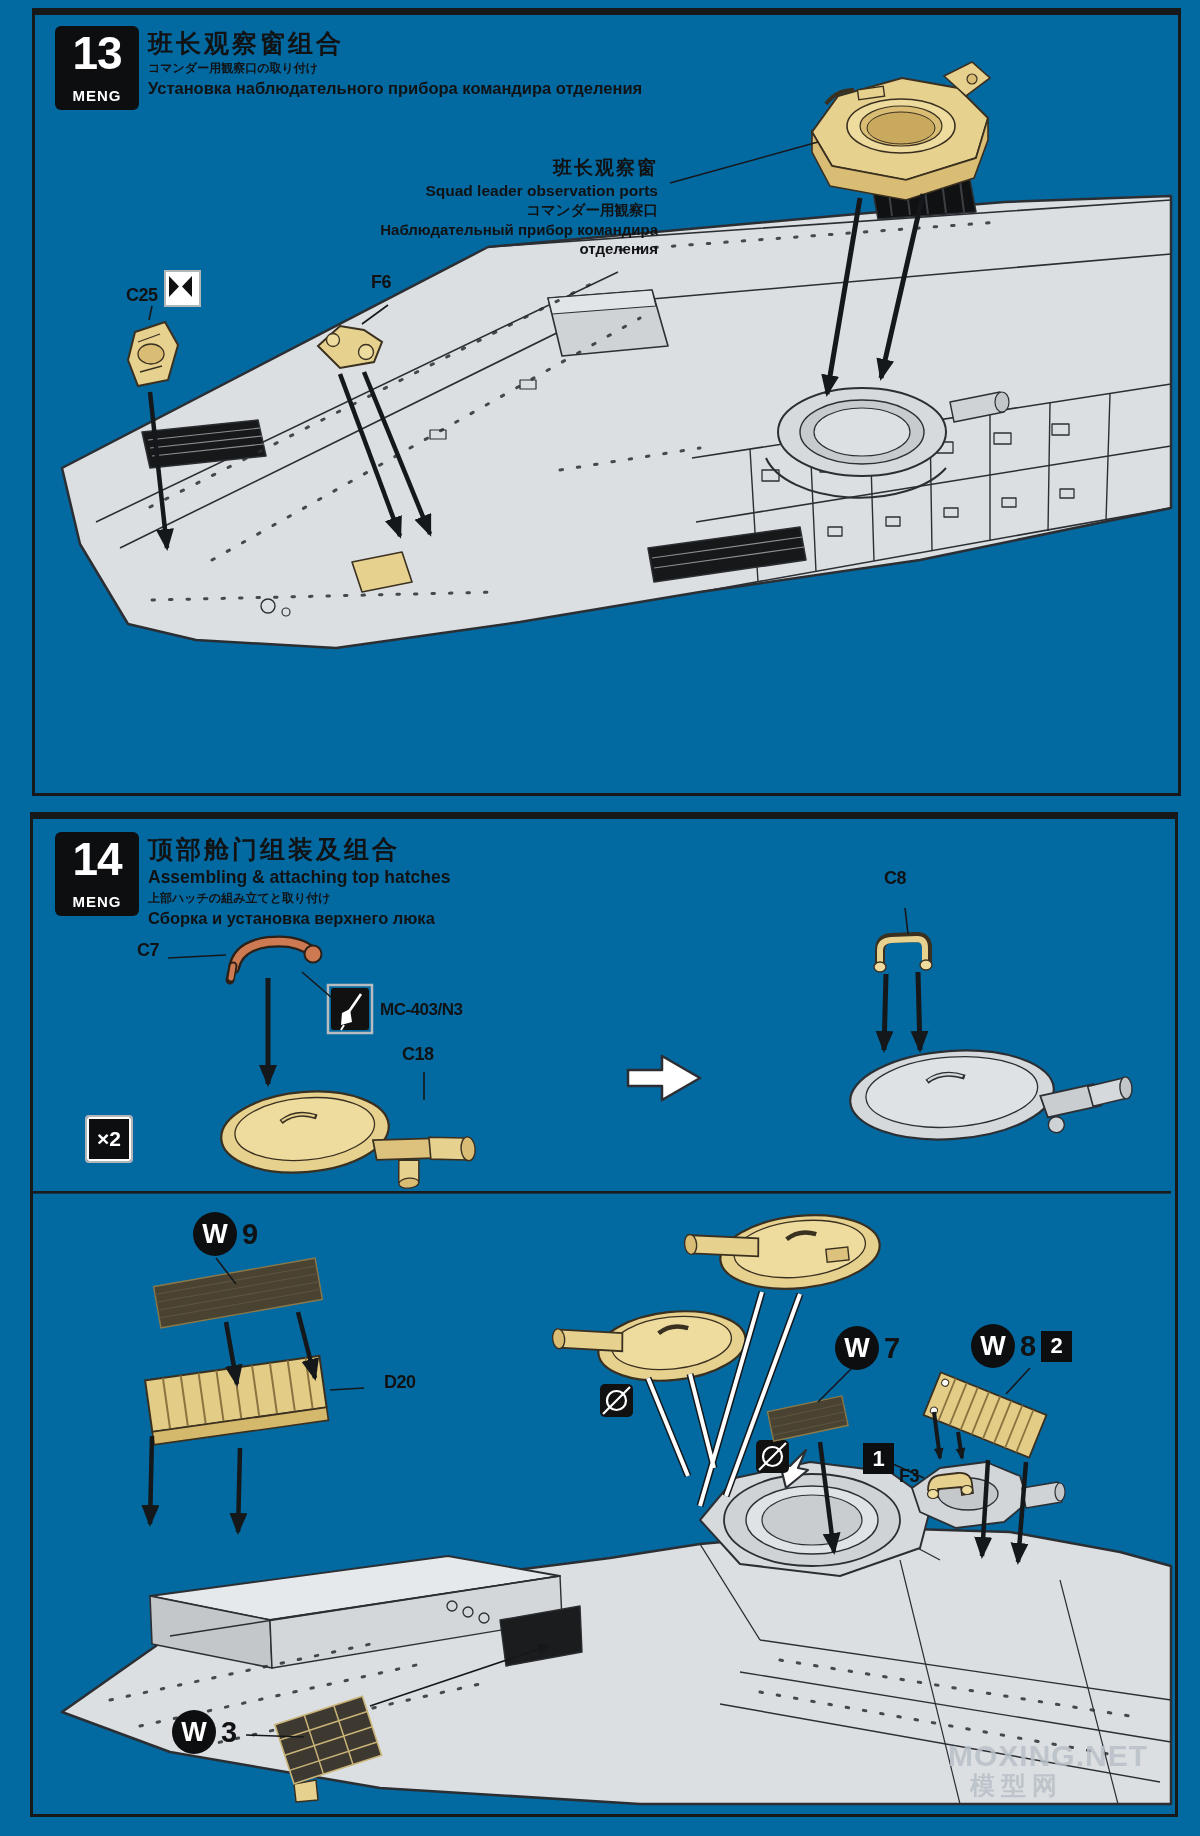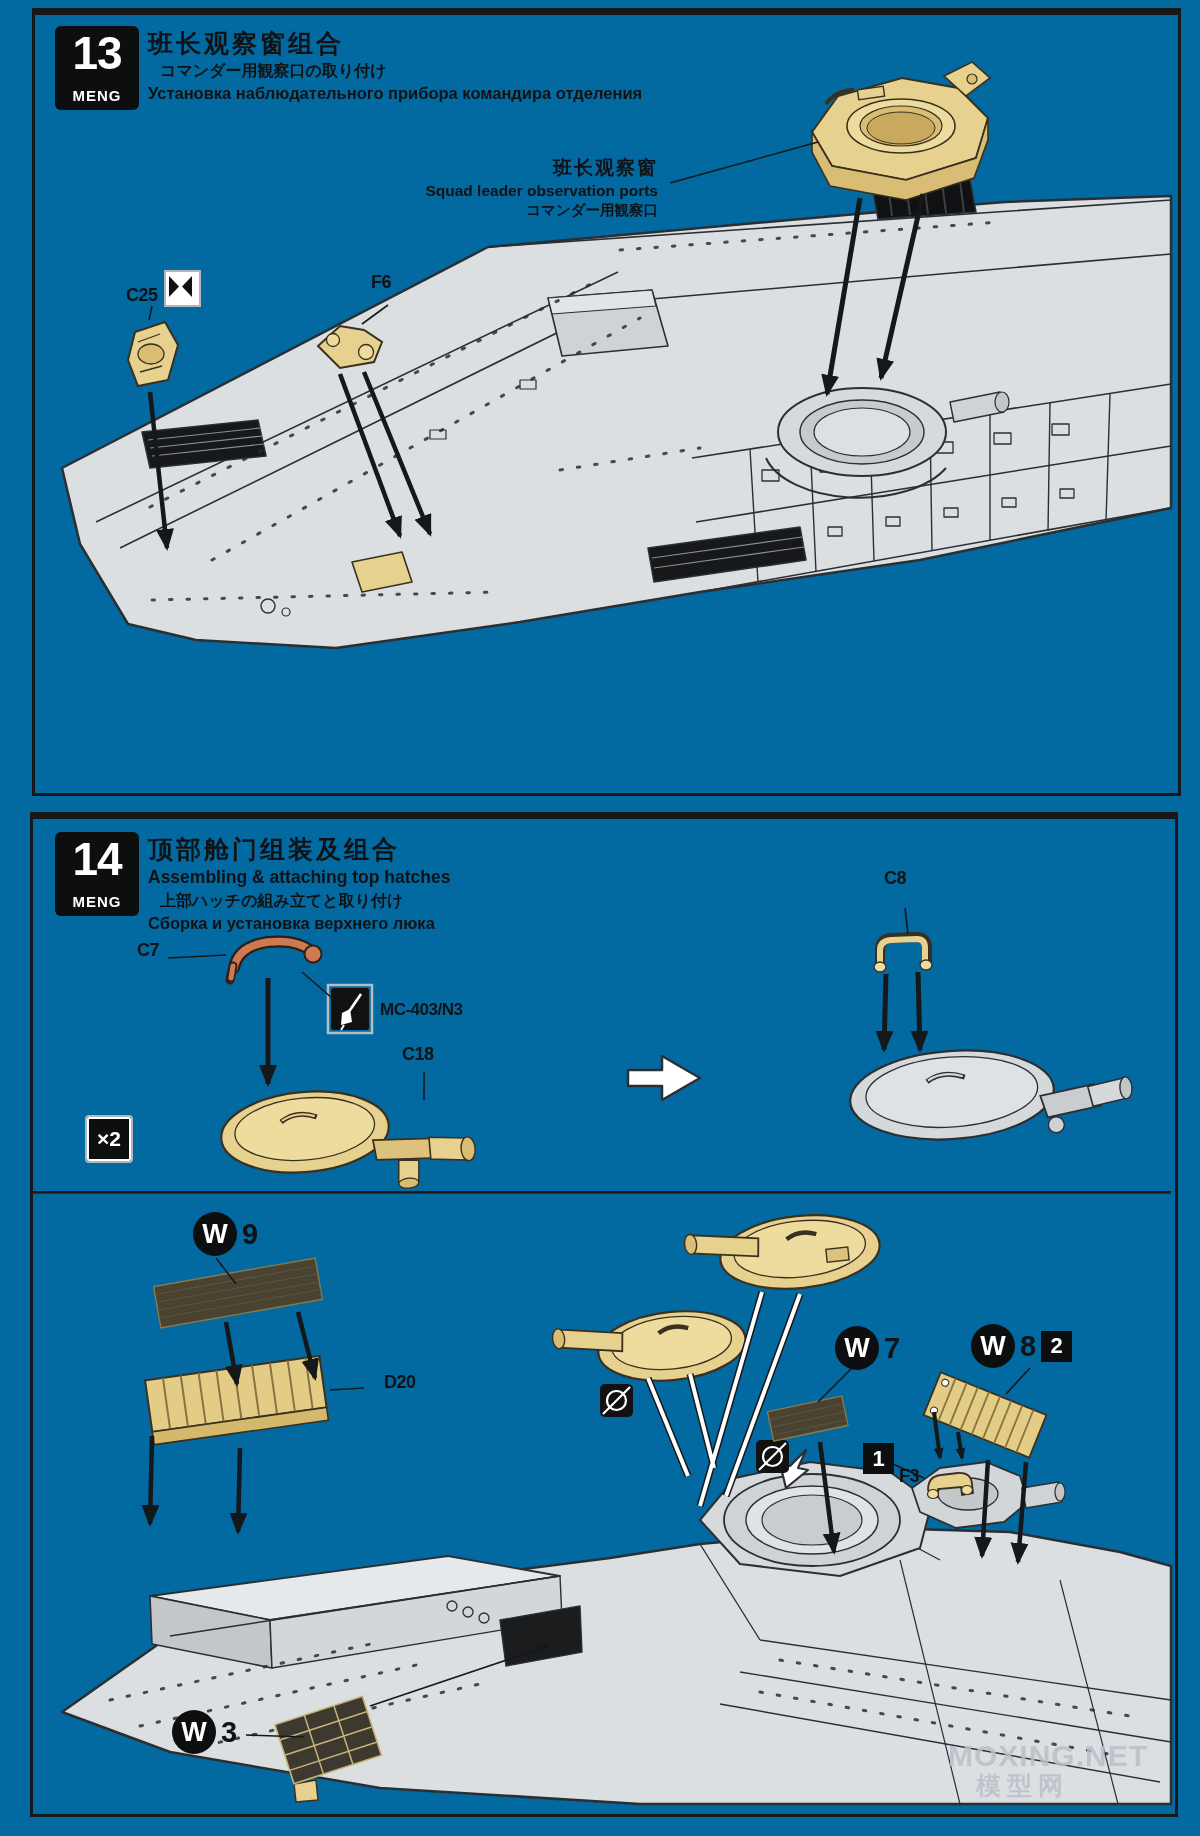--- a/index.html
+++ b/index.html
@@ -10,21 +10,21 @@
   
   .badge{position:absolute;width:84px;height:84px;background:#0d0e10;border-radius:6px;
          display:flex;flex-direction:column;align-items:center;justify-content:space-between;
          padding:4px 0 6px 0;box-sizing:border-box;}
   .badge .num{color:#fff;font-size:46px;font-weight:800;line-height:1;letter-spacing:-1px;}
   .badge .brand{color:#fff;font-size:15px;font-weight:800;letter-spacing:1px;}
   
   .titles{position:absolute;line-height:1.25;}
   .t-zh{font-size:25px;font-weight:800;letter-spacing:3px;}
   .t-en{font-size:17.5px;font-weight:700;margin-top:2px;}
-  .t-ja{font-size:16px;font-weight:600;margin-top:2px;margin-left:12px;}
+  .t-ja{font-size:12px;font-weight:600;margin-top:2px;}
   .t-ru{font-size:16.5px;font-weight:700;margin-top:2px;}
   
   .callout{position:absolute;text-align:right;line-height:1.3;}
   .c-zh{font-size:19px;font-weight:800;letter-spacing:2px;}
   .c-en{font-size:15.5px;font-weight:700;}
   .c-ja{font-size:14.5px;font-weight:600;}
   .c-ru{font-size:15px;font-weight:700;}
   
   .lbl{position:absolute;font-size:18px;font-weight:800;letter-spacing:-0.5px;white-space:nowrap;}
   .lbl-sm{font-size:17px;font-weight:700;}
@@ -35,21 +35,21 @@
   .bsq{width:31px;height:31px;background:#0d0e10;color:#fff;display:flex;align-items:center;
        justify-content:center;font-size:22px;font-weight:800;}
   .qty{width:44px;height:44px;background:#0d0e10;color:#fff;display:flex;align-items:center;
        justify-content:center;font-size:21px;font-weight:800;border:2px solid #b3b7ba;
        box-shadow:0 0 0 2px #fff inset;border-radius:4px;}
   .cuticon{display:inline-block;width:33px;height:33px;background:#fff;border:2px solid #b3b7ba;
            position:relative;vertical-align:-6px;margin-left:6px;}
   .cuticon svg{display:block;}
   .watermark{position:absolute;color:rgba(185,192,199,0.85);font-weight:800;line-height:1.05;}
   .wm1{font-size:30px;letter-spacing:1px;}
-  .wm2{font-size:25px;margin-left:28px;letter-spacing:6px;}
+  .wm2{font-size:25px;margin-left:22px;letter-spacing:6px;}
   svg.art{position:absolute;left:0;top:0;}
 </style>
 </head>
 <body>
 
 <div class="page">
 
   <div class="panel" style="left:32px;top:8px;width:1143px;height:778px;"></div>
   <div class="panel" style="left:30px;top:812px;width:1142px;height:995px;"></div>
 
@@ -344,20 +344,21 @@
   <div class="titles" style="left:148px;top:28px;">
     <div class="t-zh">班长观察窗组合</div>
     <div class="t-ja">コマンダー用観察口の取り付け</div>
     <div class="t-ru">Установка наблюдательного прибора командира отделения</div>
   </div>
 
   <div class="callout" style="left:315px;top:156px;width:343px;">
     <div class="c-zh">班长观察窗</div>
     <div class="c-en">Squad leader observation ports</div>
     <div class="c-ja">コマンダー用観察口</div>
+    <div class="c-ru">Наблюдательный прибор командира отделения</div>
   </div>
 
   <div class="lbl" style="left:126px;top:270px;">
     <span>C25</span><span class="cuticon"><svg width="29" height="29" viewBox="0 0 29 29">
           <path d="M3,4 L3,25 L13,14.5 Z" fill="#111"></path>
           <path d="M26,4 L26,25 L16,14.5 Z" fill="#111"></path>
         </svg></span>
   </div>
   <div class="lbl" style="left:371px;top:272px;">F6</div>
 

